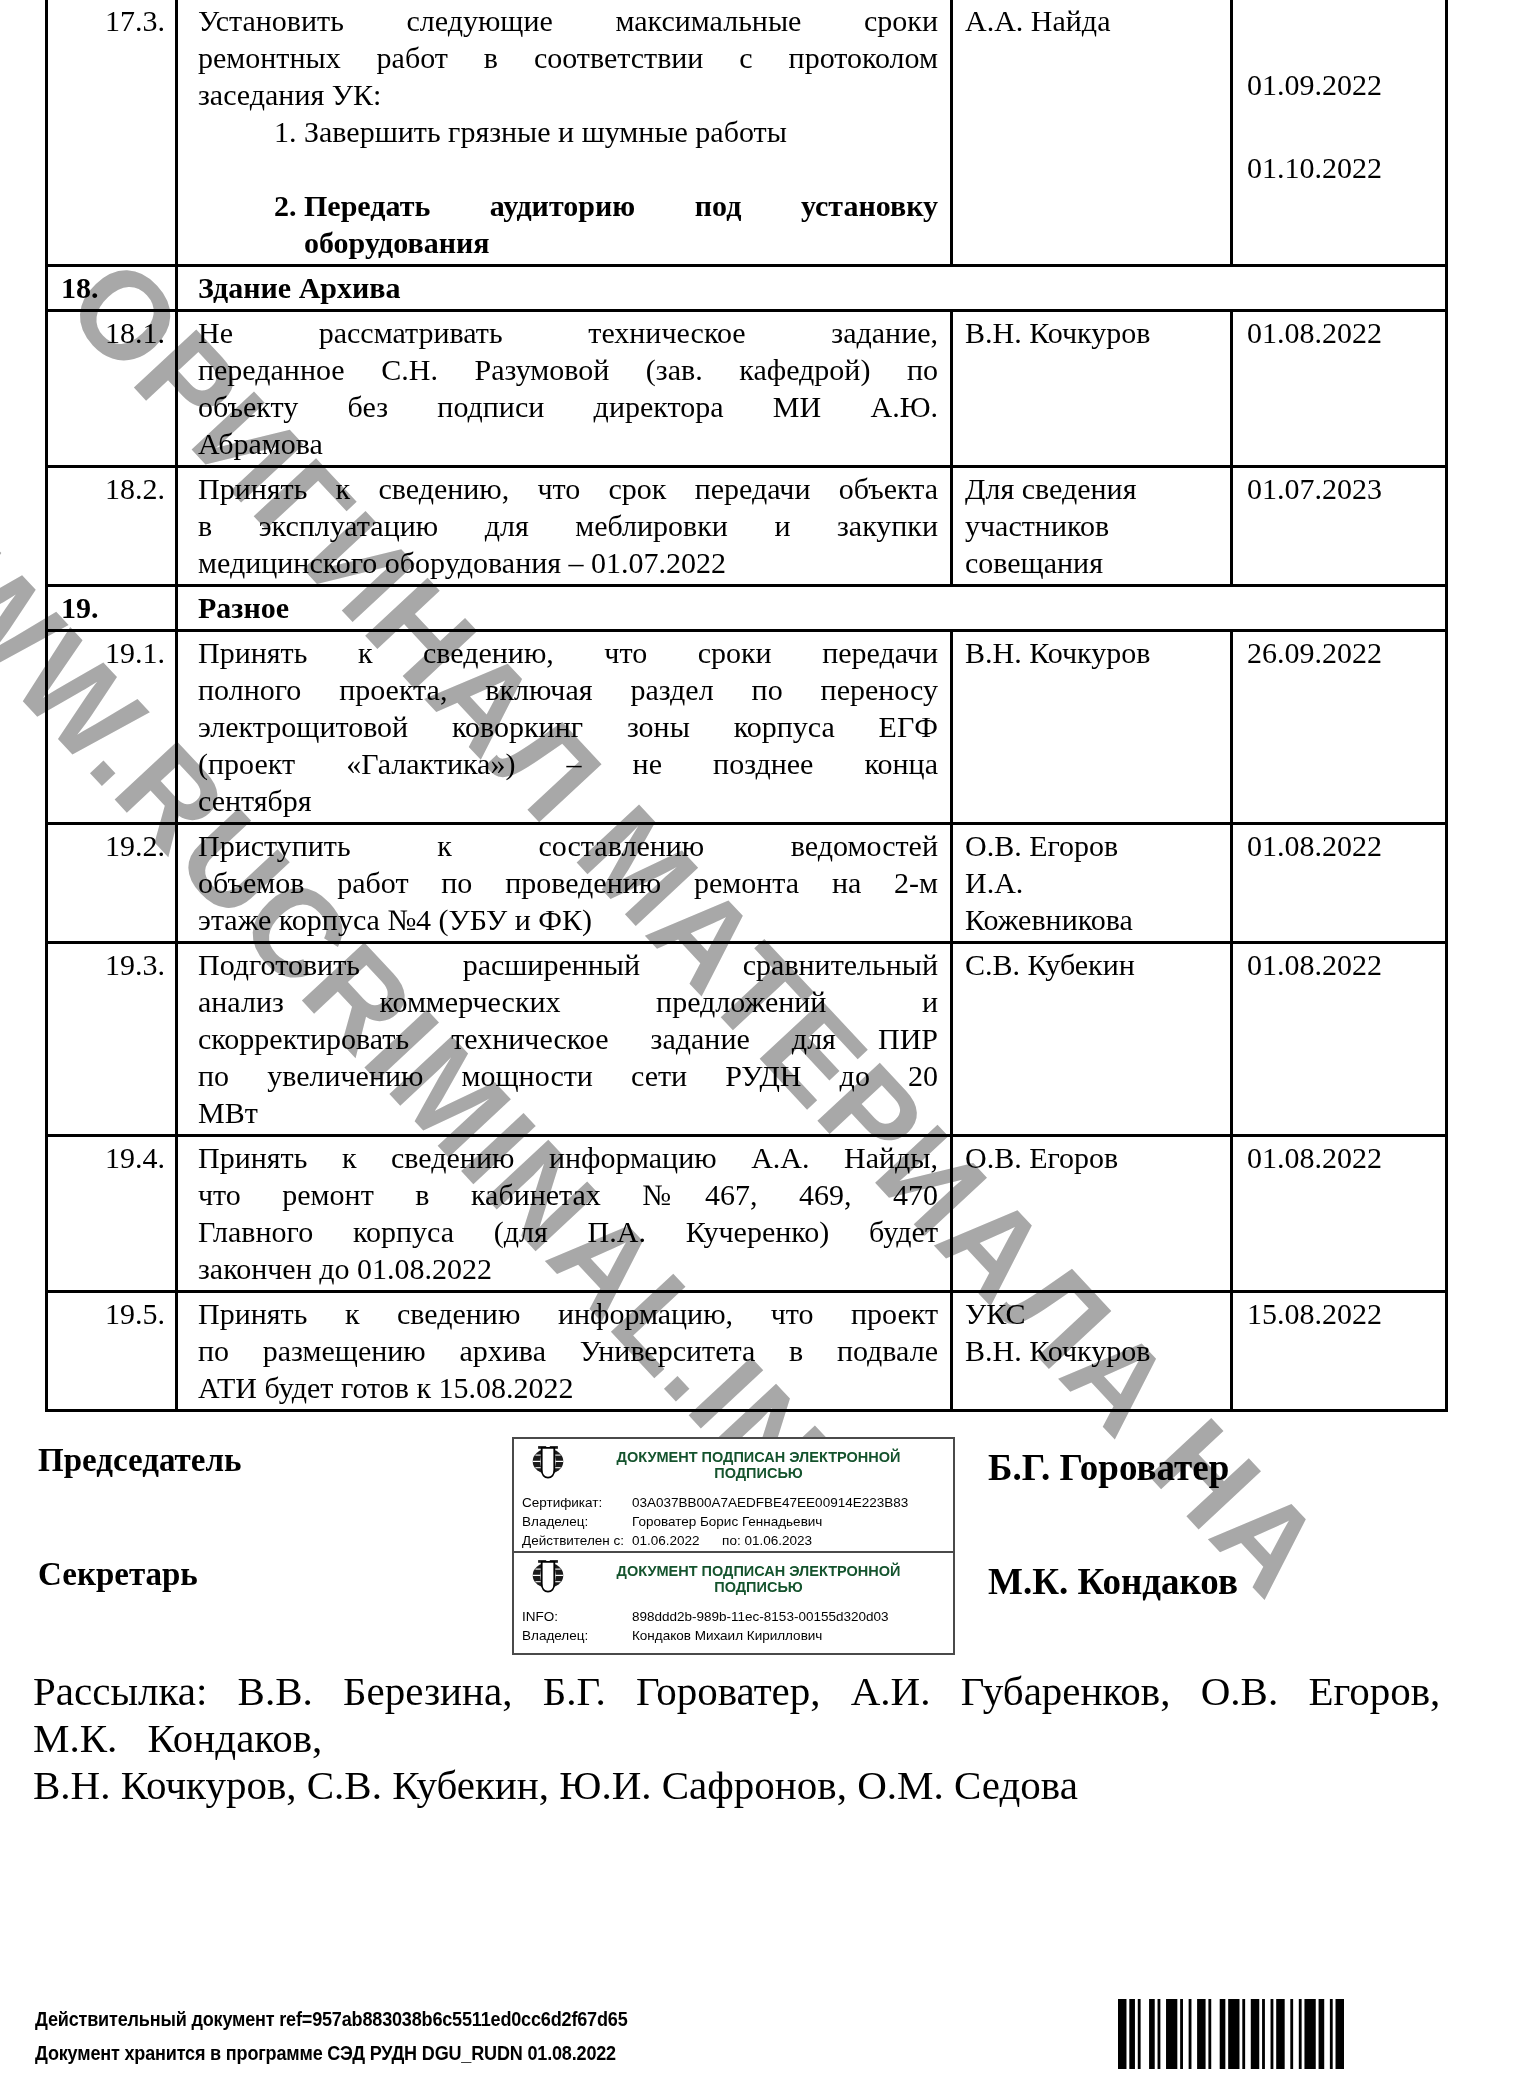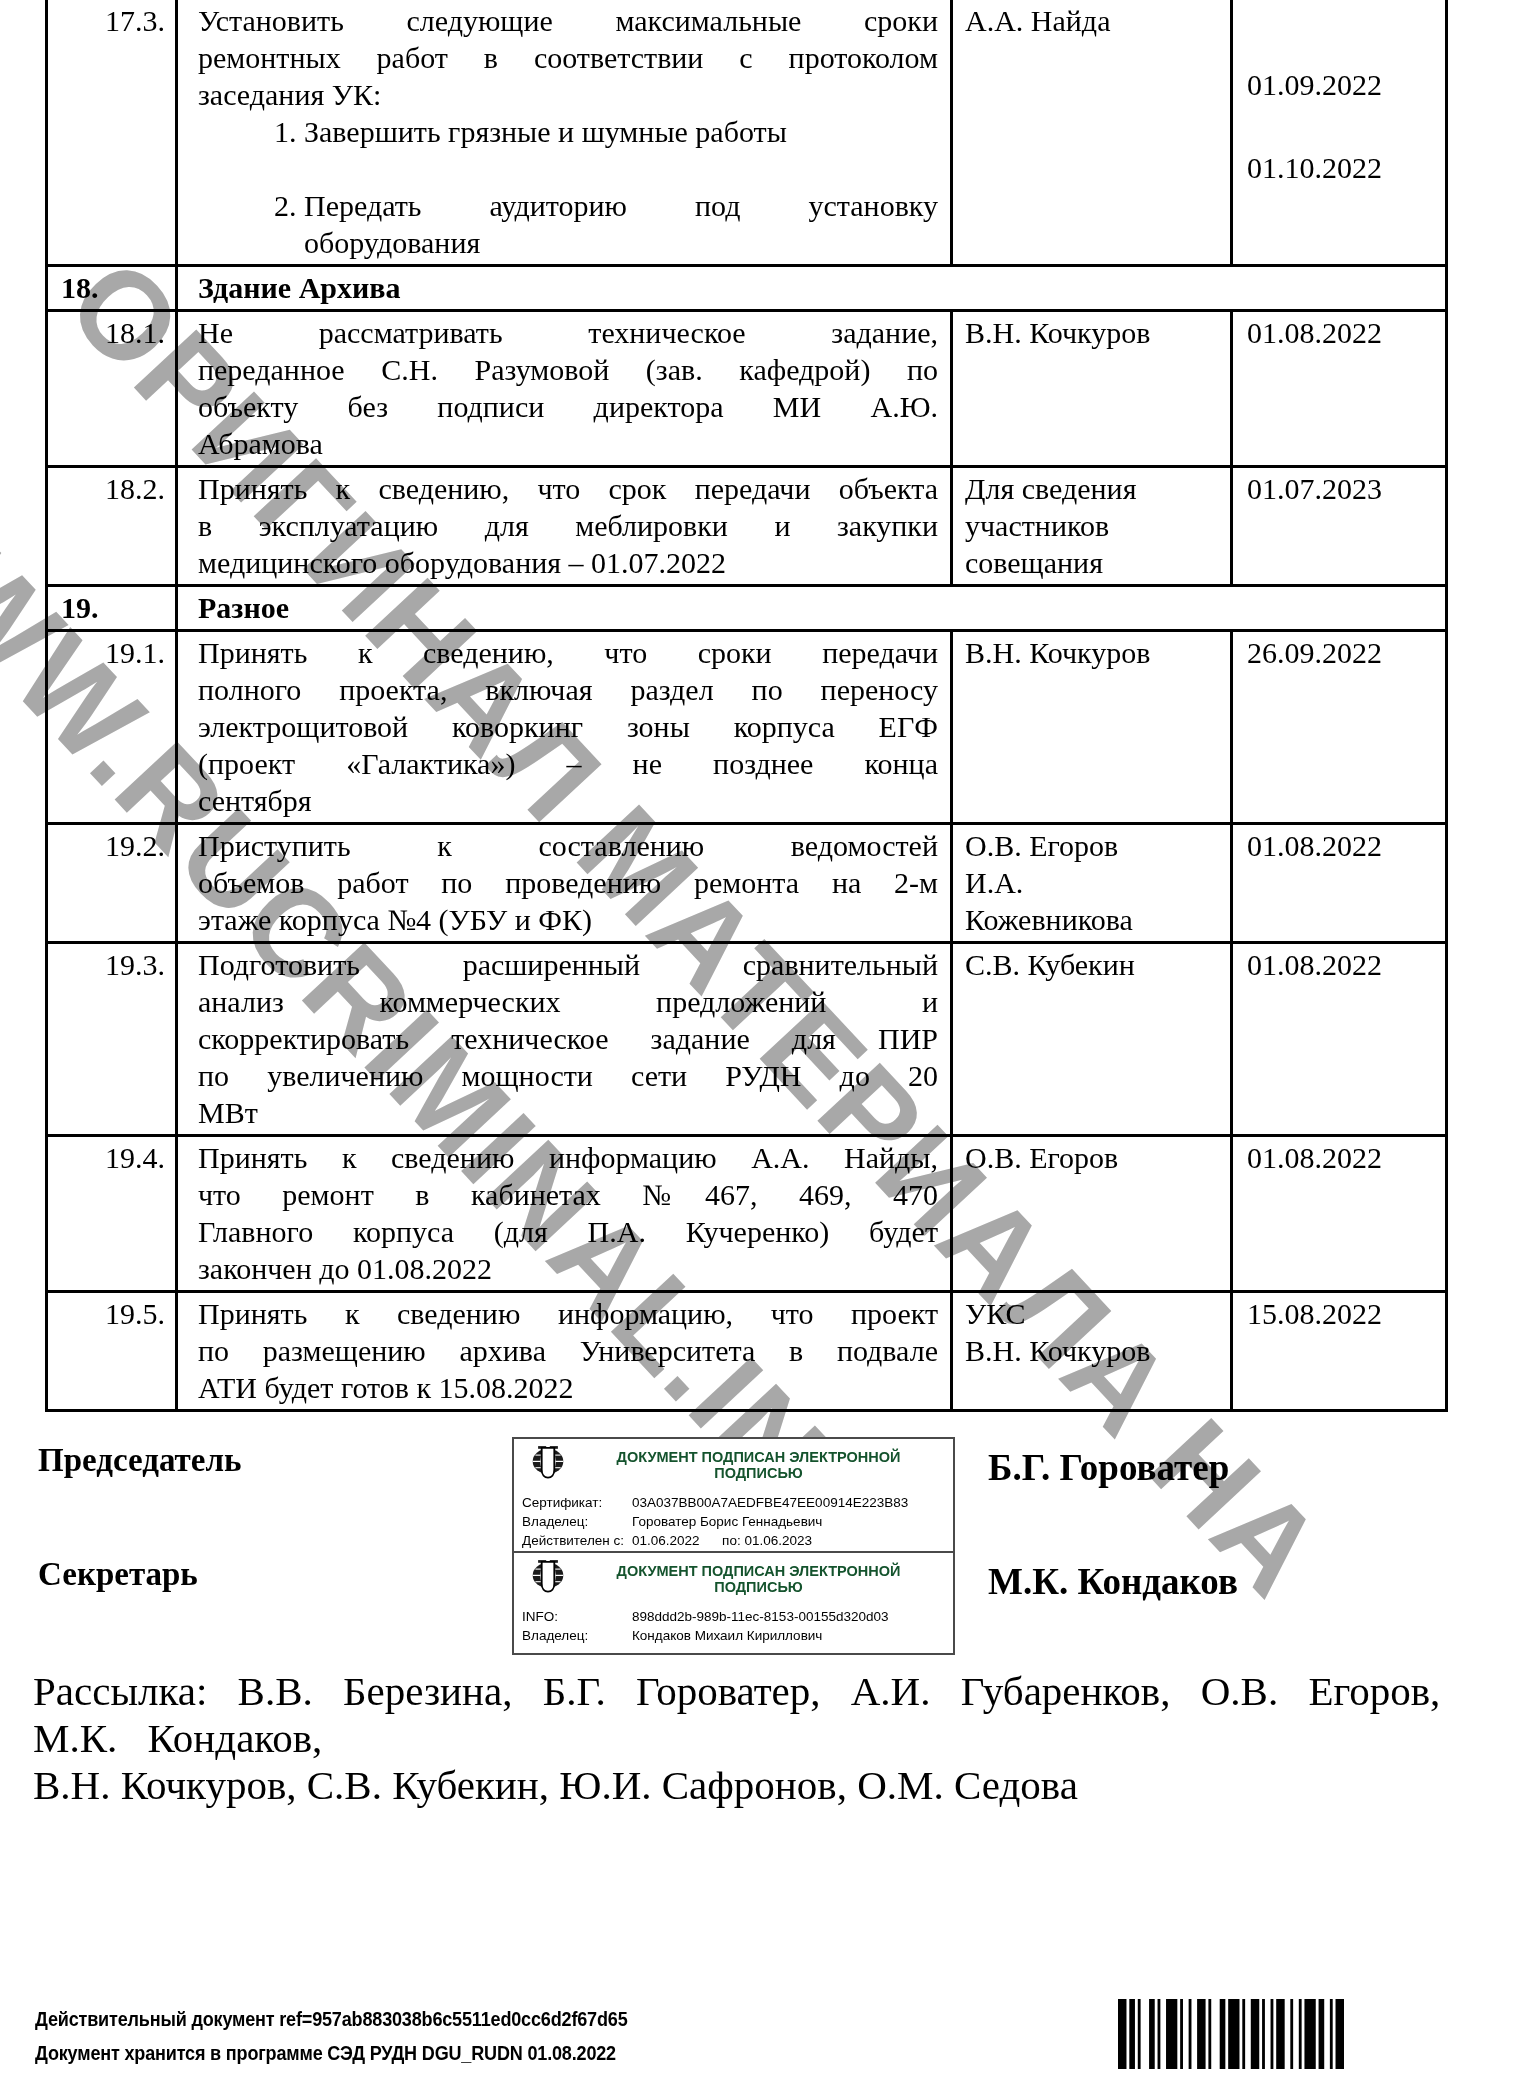--- a/index.html
+++ b/index.html
@@ -37,21 +37,21 @@
   td.num { text-align: right; padding-right: 10px; }
   td.num.sec { text-align: left; padding-left: 13px; font-weight: bold; }
   td.desc { padding-left: 20px; padding-right: 12px; }
   td.title { font-weight: bold; padding-left: 20px; }
   td.resp { white-space: pre-line; padding-left: 12px; }
   td.date { padding-left: 14px; }
   .jl { text-align: justify; text-align-last: justify; -moz-text-align-last: justify; }
   .ll { text-align: left; }
   ol.tlist { margin: 0; padding-left: 106px; }
   ol.tlist li { margin: 0; }
-  ol.tlist li + li { margin-top: 37px; }
+  ol.tlist li + li { margin-top: 37px; font-weight: bold; }
   
   .sig-label { position: absolute; font-weight: bold; font-size: 33px; z-index: 1; }
   .sig-name  { position: absolute; font-size: 37px; z-index: 1; font-weight: bold; }
   .stamp {
     position: absolute; width: 443px;
     background: #fff; border: 2px solid #4a4a4a;
     font-family: "Liberation Sans", sans-serif;
     padding: 5px 10px 8px 8px;
     z-index: 1;
   }

